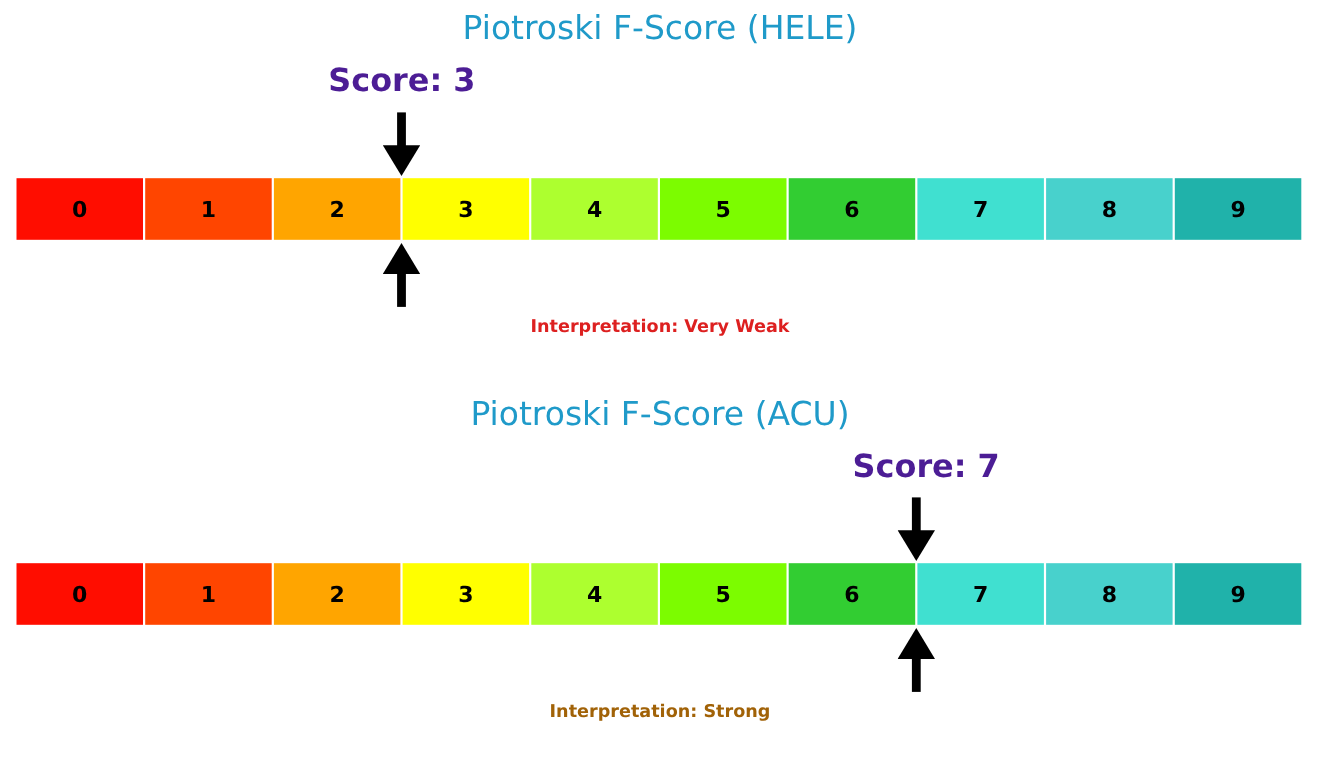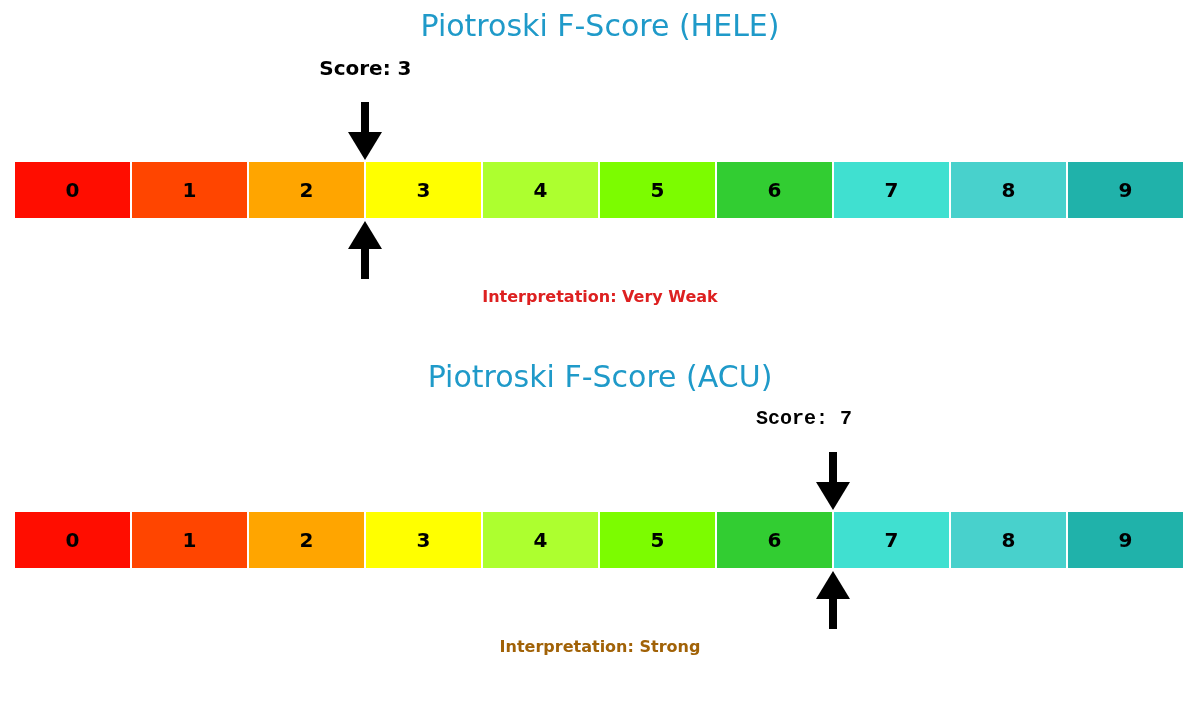--- a/index.html
+++ b/index.html
@@ -20,23 +20,23 @@
     left: 0;
     width: 100%;
     text-align: center;
     font-size: 30px;
     font-weight: 400;
     letter-spacing: 0px;
   }
   .score-annotation {
     position: absolute;
     transform: translateX(-50%);
-    font-size: 20px;
+    font-size: 29px;
     font-weight: 700;
-    color: #000000;
+    color: #4c1d95;
     white-space: nowrap;
     text-align: center;
   }
   .interpretation-label {
     position: absolute;
     left: 0;
     width: 100%;
     text-align: center;
     font-size: 16px;
     font-weight: 700;
@@ -101,21 +101,21 @@
         <rect x="13" y="26" width="8" height="32" class="arrow-fill" fill="#000000"></rect>
       </svg>
     </div>
 
     <div class="interpretation-label" style="top: 287px; color: rgb(221, 32, 32);">Interpretation: Very Weak</div>
   </div>
 
   <div>
     <div class="chart-title" style="top: 359px; color: rgb(31, 154, 201);">Piotroski F-Score (ACU)</div>
 
-    <div class="score-annotation score-pos" style="top: 407px; left: 804px; font-family: Liberation Mono, monospace;">Score: 7</div>
+    <div class="score-annotation score-pos" style="top: 407px; left: 842px;">Score: 7</div>
 
     <div class="marker-arrow arrow-x" style="top: 452px; left: 815.6px;">
       <svg width="34" height="58" viewBox="0 0 34 58">
         <rect x="13" y="0" width="8" height="32" class="arrow-fill" fill="#000000"></rect>
         <polygon points="0,30 34,30 17,58" class="arrow-fill" fill="#000000"></polygon>
       </svg>
     </div>
 
     <div class="score-bar" style="top:512px;">
         <div class="scale-segment" style="background: rgb(255, 13, 0);">0</div>

